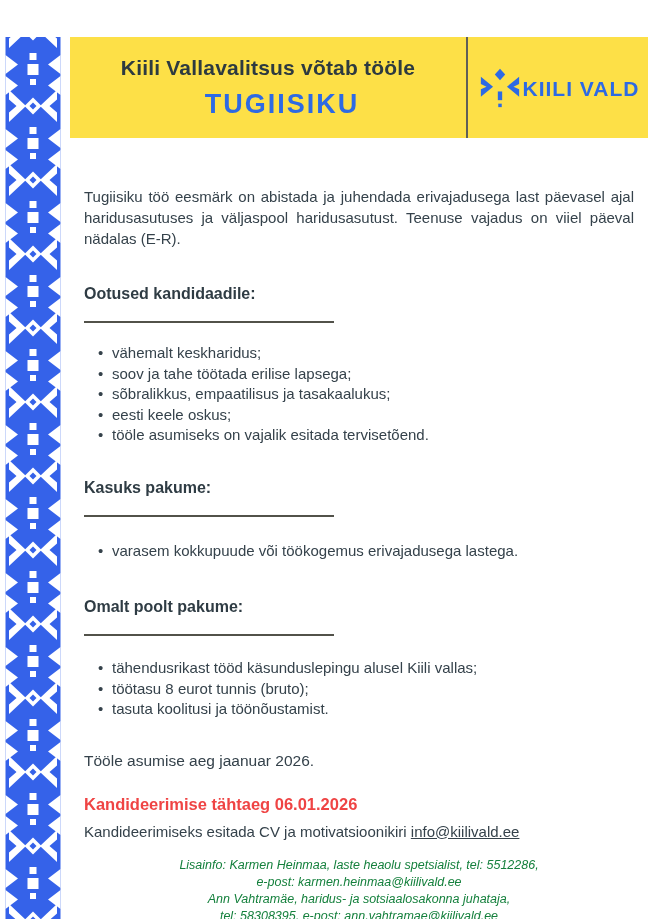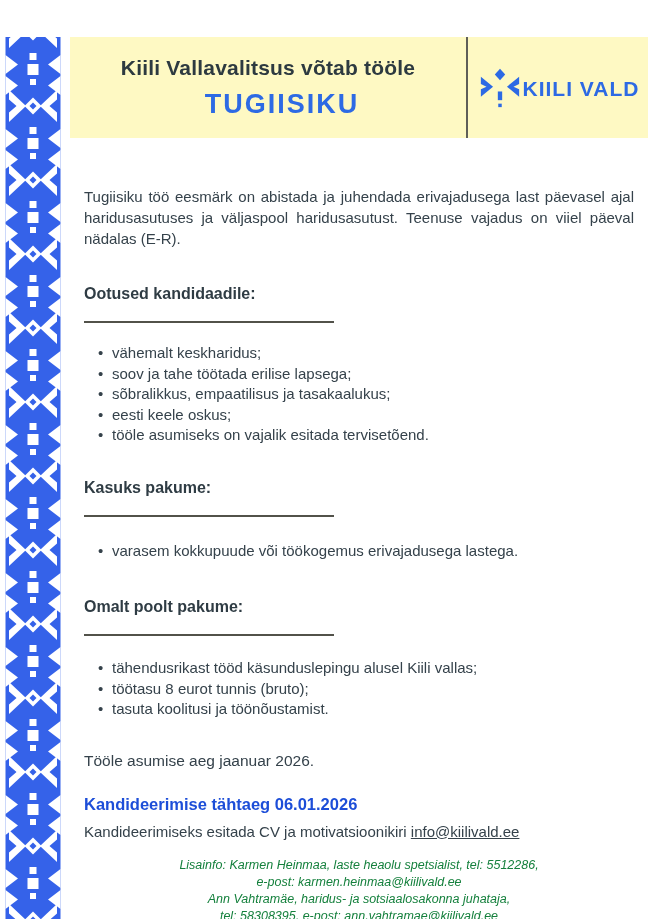--- a/index.html
+++ b/index.html
@@ -14,21 +14,21 @@
   .page{width:650px;height:919px;position:relative;}
 
   
   .border-strip{position:absolute;left:2px;top:0;width:62px;height:919px;}
 
   
   .header-band{
     display:flex;
     margin:37px 2px 0 70px;
     height:101px;
-    background:#fef9c3;
+    background:#fde047;
   }
   .header-left{
     width:396px;
     display:flex;flex-direction:column;justify-content:center;align-items:center;
     border-right:2px solid #5f5f58;
   }
   .header-title{
     font-size:21px;font-weight:bold;color:#2d3a40;letter-spacing:0.2px;
   }
   .header-subtitle{
@@ -68,21 +68,21 @@
   ul.bullets{
     list-style:none;margin:20px 0 0 0;padding:0 0 0 14px;
     font-size:15px;line-height:20.5px;
   }
   ul.bullets li{position:relative;padding-left:14px;}
   ul.bullets li::before{content:"•";position:absolute;left:0;top:0;}
   ul.b1{margin-top:24px;}
   ul.b2{margin-top:22px;}
 
   .start-line{margin-top:32px;font-size:15.5px;}
-  .deadline-line{margin-top:25px;font-size:16.5px;font-weight:bold;color:#1d4ed8;}
+  .deadline-line{margin-top:25px;font-size:16.5px;font-weight:bold;color:#ef4444;}
   .apply-line{margin-top:9px;font-size:15px;}
   .apply-line a{color:#35424b;text-decoration:underline;}
 
   .footer{
     margin-top:17px;
     text-align:center;
     font-style:italic;
     font-size:12.5px;line-height:17px;
     color:#15803d;
   }

